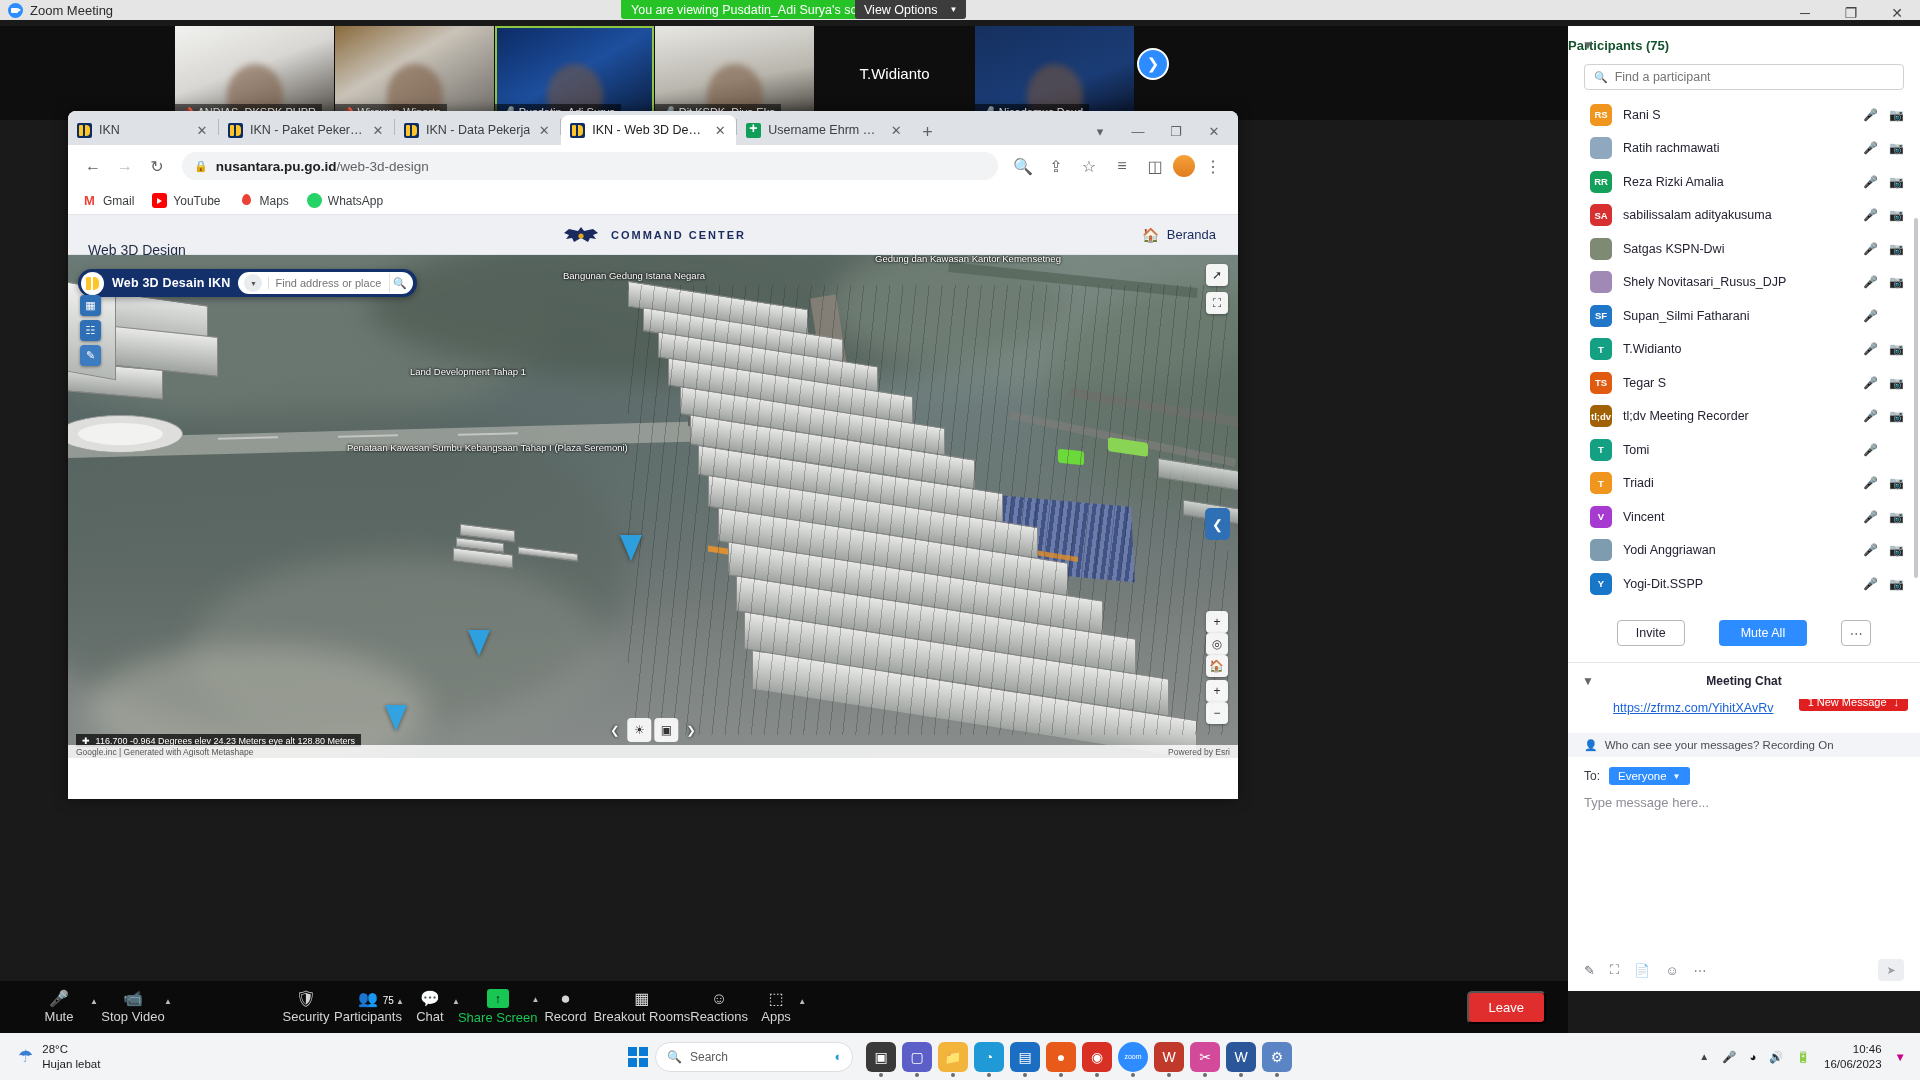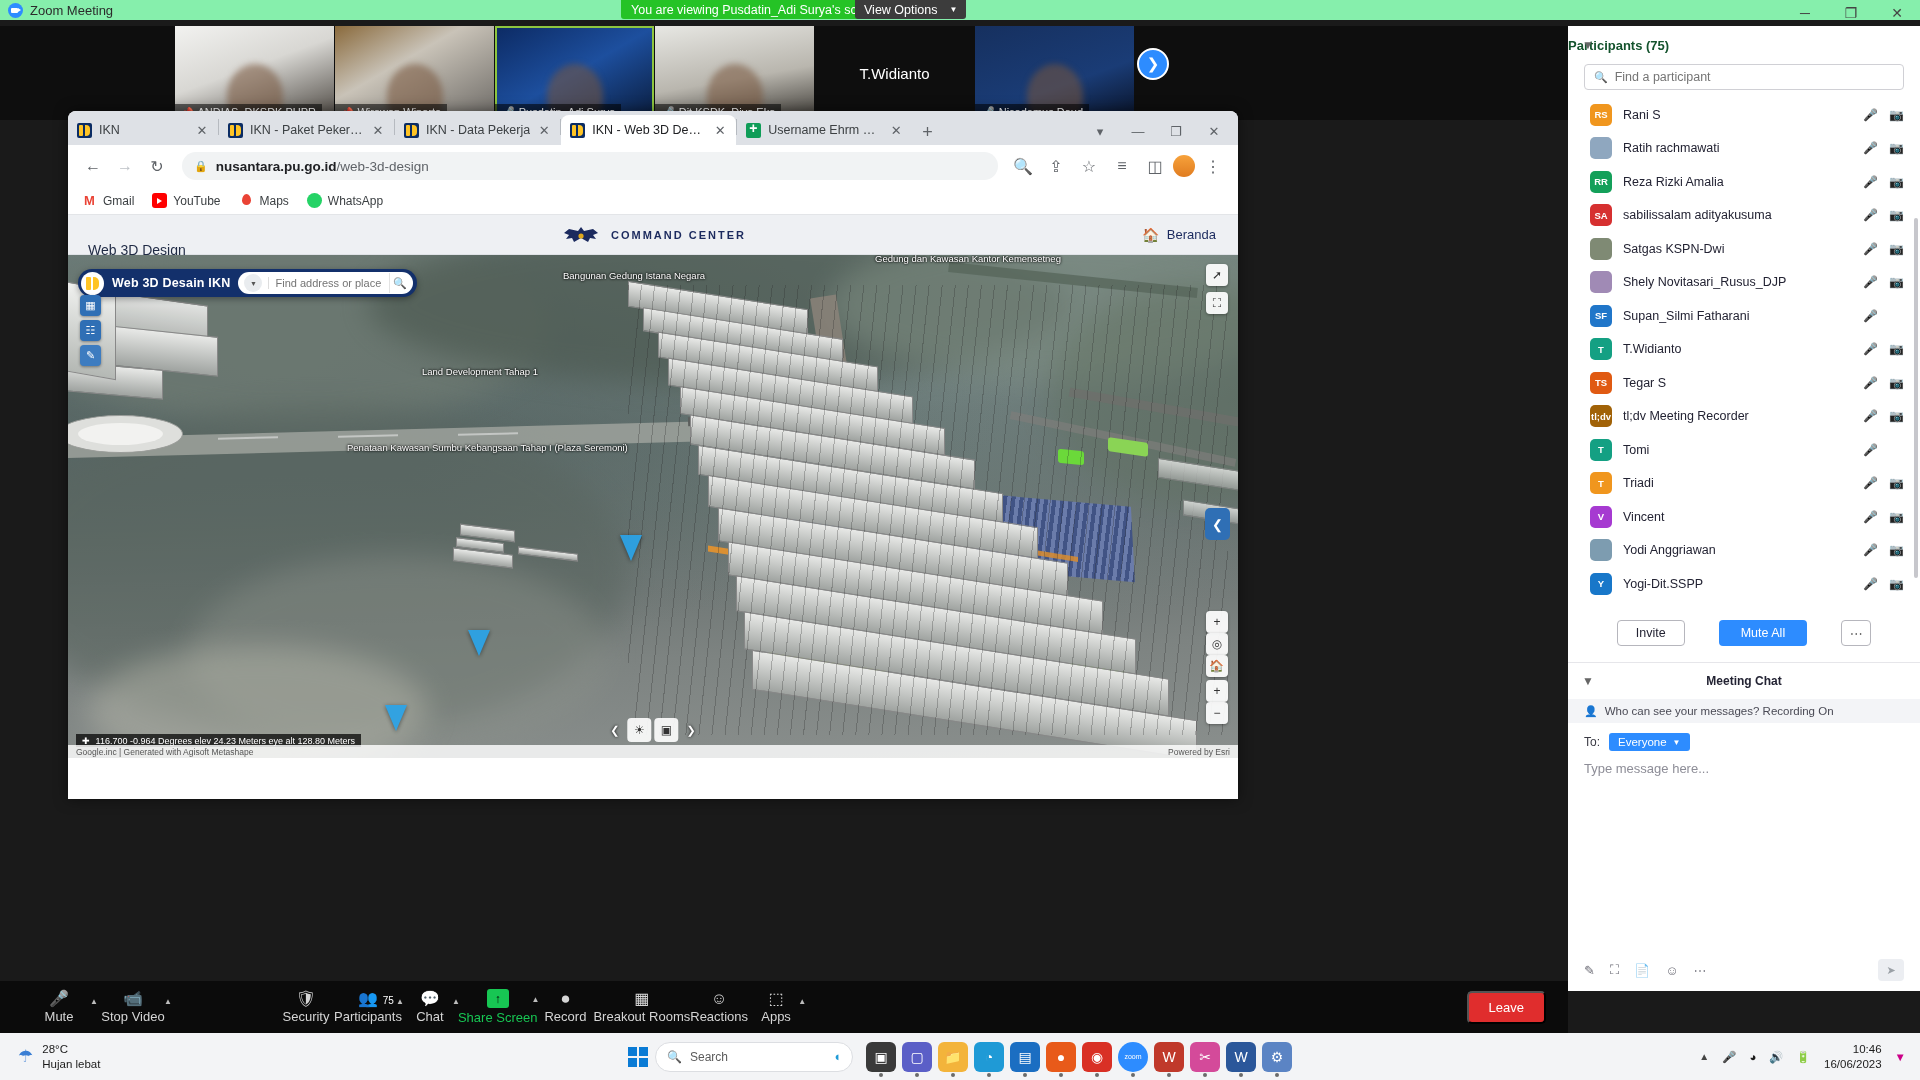--- a/index.html
+++ b/index.html
@@ -6,21 +6,21 @@
   html,body { width:1920px; height:1080px; overflow:hidden; }
   body {
     font-family: "Liberation Sans", sans-serif;
     background:#1a1a1a; color:#fff; position:relative;
     font-size:13px;
   }
 
   
   #zoom-titlebar{
     position:absolute; left:0; top:0; width:1920px; height:20px;
-    background:#86efac; display:flex; align-items:center; color:#222;
+    background:#e5e5e5; display:flex; align-items:center; color:#222;
   }
   #zoom-titlebar .zt-left{display:flex;align-items:center;gap:7px;padding-left:8px;}
   .zoom-logo{width:15px;height:15px;border-radius:50%;background:#2d8cff;position:relative;}
   .zoom-logo::after{content:"";position:absolute;left:3px;top:5px;width:7px;height:5px;background:#fff;border-radius:1px;}
   .zoom-logo::before{content:"";position:absolute;left:10px;top:5.5px;width:0;height:0;border-top:2.5px solid transparent;border-bottom:2.5px solid transparent;border-left:3.5px solid #fff;}
   #zt-title{font-size:13px;color:#2b2b2b;}
   #viewing-banner{
     position:absolute; left:621px; top:0; height:19px;
     background:#25c326; color:#fff; display:flex; align-items:center;
     padding:0 10px; font-size:12.5px; border-radius:0 0 3px 3px;
@@ -457,21 +457,21 @@
     <div class="mright-btn" style="top:447px">−</div>
     <div id="collapse-pill">❮</div>
 
     <div class="pin3d" style="left:552px;top:280px"></div>
     <div class="pin3d" style="left:400px;top:375px"></div>
     <div class="pin3d" style="left:317px;top:450px"></div>
 
     <div id="maplabels">
         <div class="maplabel" style="left: 807px; top: -2px;">Gedung dan Kawasan Kantor Kemensetneg</div>
         <div class="maplabel" style="left: 495px; top: 15px;">Bangunan Gedung Istana Negara</div>
-        <div class="maplabel" style="left: 354px; top: 111px;">Land Development  Tahap 1</div>
+        <div class="maplabel" style="left: 342px; top: 111px;">Land Development  Tahap 1</div>
         <div class="maplabel" style="left: 279px; top: 187px;">Penataan Kawasan Sumbu Kebangsaan Tahap I (Plaza Seremoni)</div>
       </div>
 
     <div id="bottom-nav">
       <span class="bn-arrow">❮</span>
       <div class="bn-btn">☀</div>
       <div class="bn-btn">▣</div>
       <span class="bn-arrow">❯</span>
     </div>
 
@@ -626,20 +626,27 @@
   </div>
   <div id="panel-actions">
     <button id="invite-btn">Invite</button>
     <button id="mute-all-btn">Mute All</button>
     <button id="more-btn">⋯</button>
   </div>
 
   <div id="chat-head">
     <span id="chat-chev">▼</span>
     <span id="chat-title">Meeting Chat</span>
+  </div>
+  <div id="chat-body">
+    <span id="chat-link">https://zfrmz.com/YihitXAvRv</span>
+    <span id="newmsg-badge">
+      <span>1 New Message</span>
+      <span>↓</span>
+    </span>
   </div>
   <div id="chat-notice">
     <span id="notice-ic">👤</span>
     <span>Who can see your messages? Recording On</span>
   </div>
   <div id="chat-to">
     <span id="to-label">To:</span>
     <span id="everyone-pill">
       <span>Everyone</span>
       <span style="font-size:8px">▼</span>

